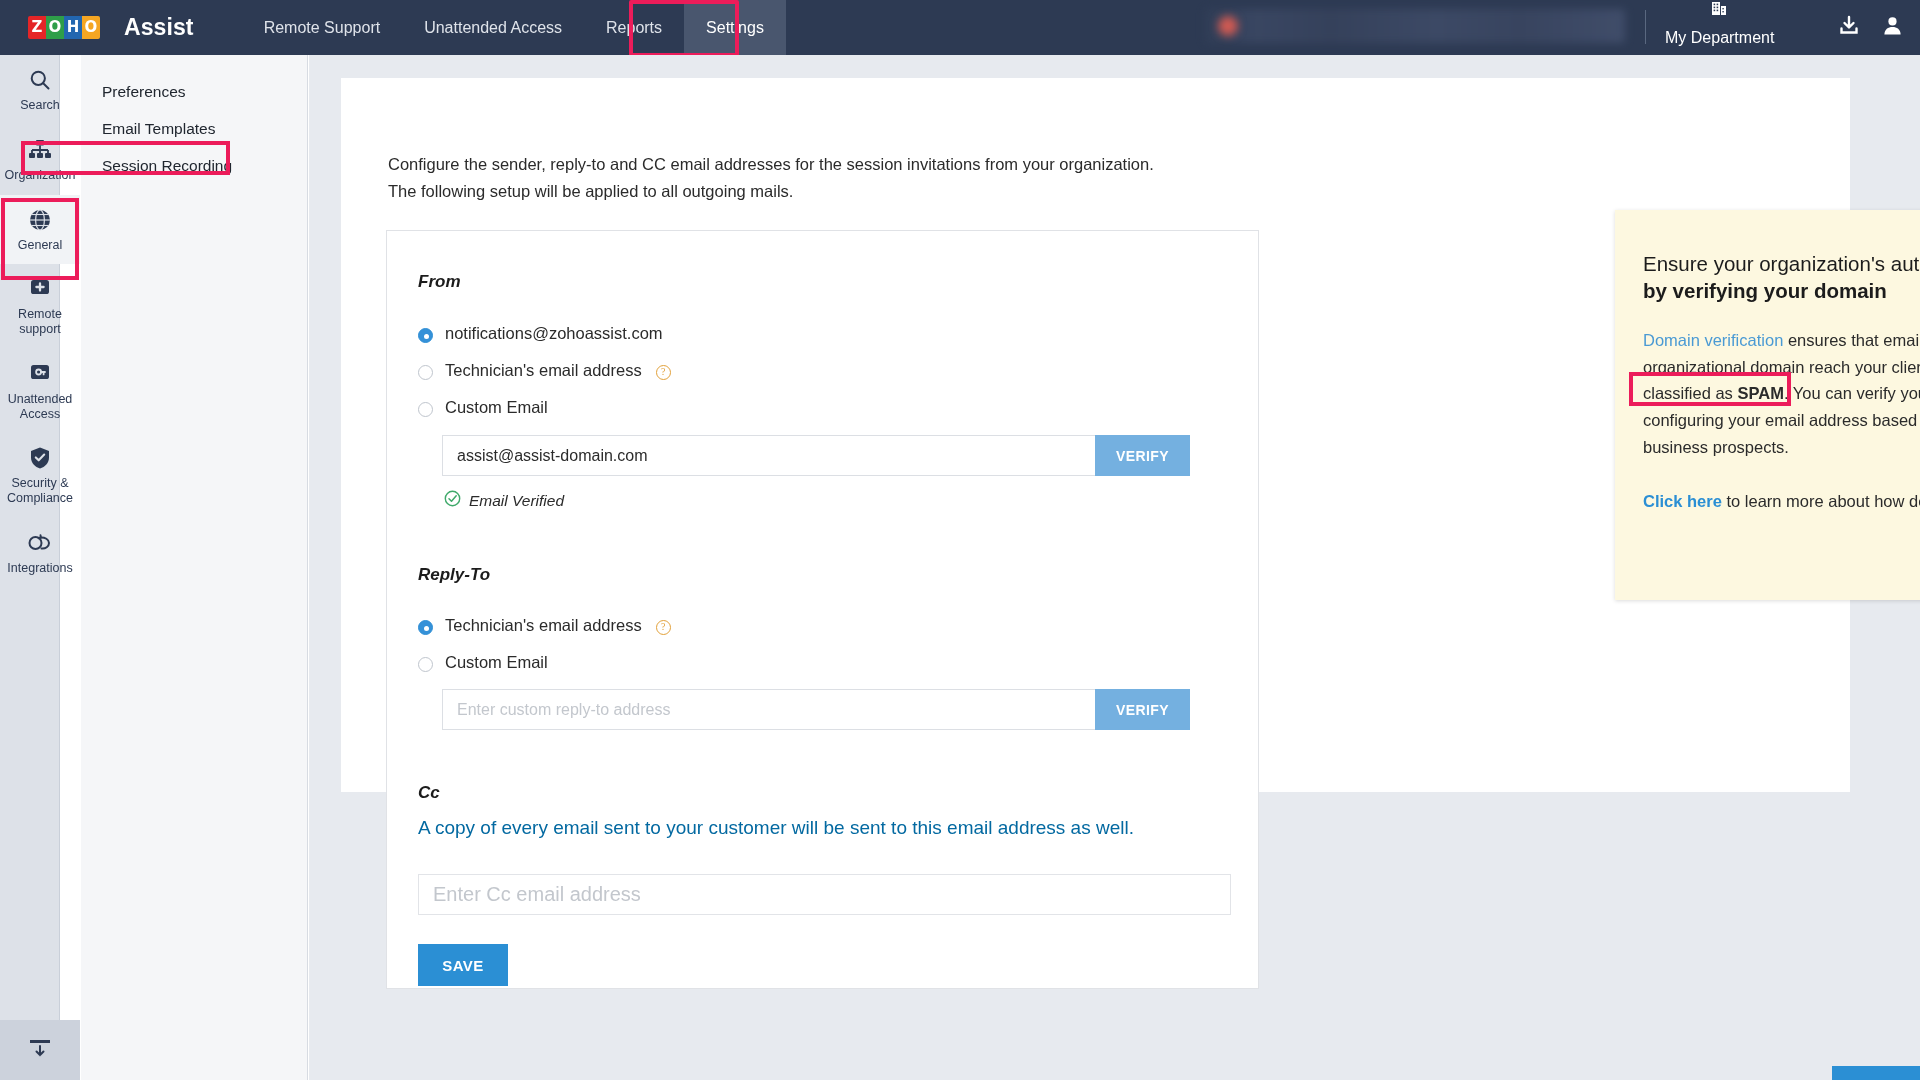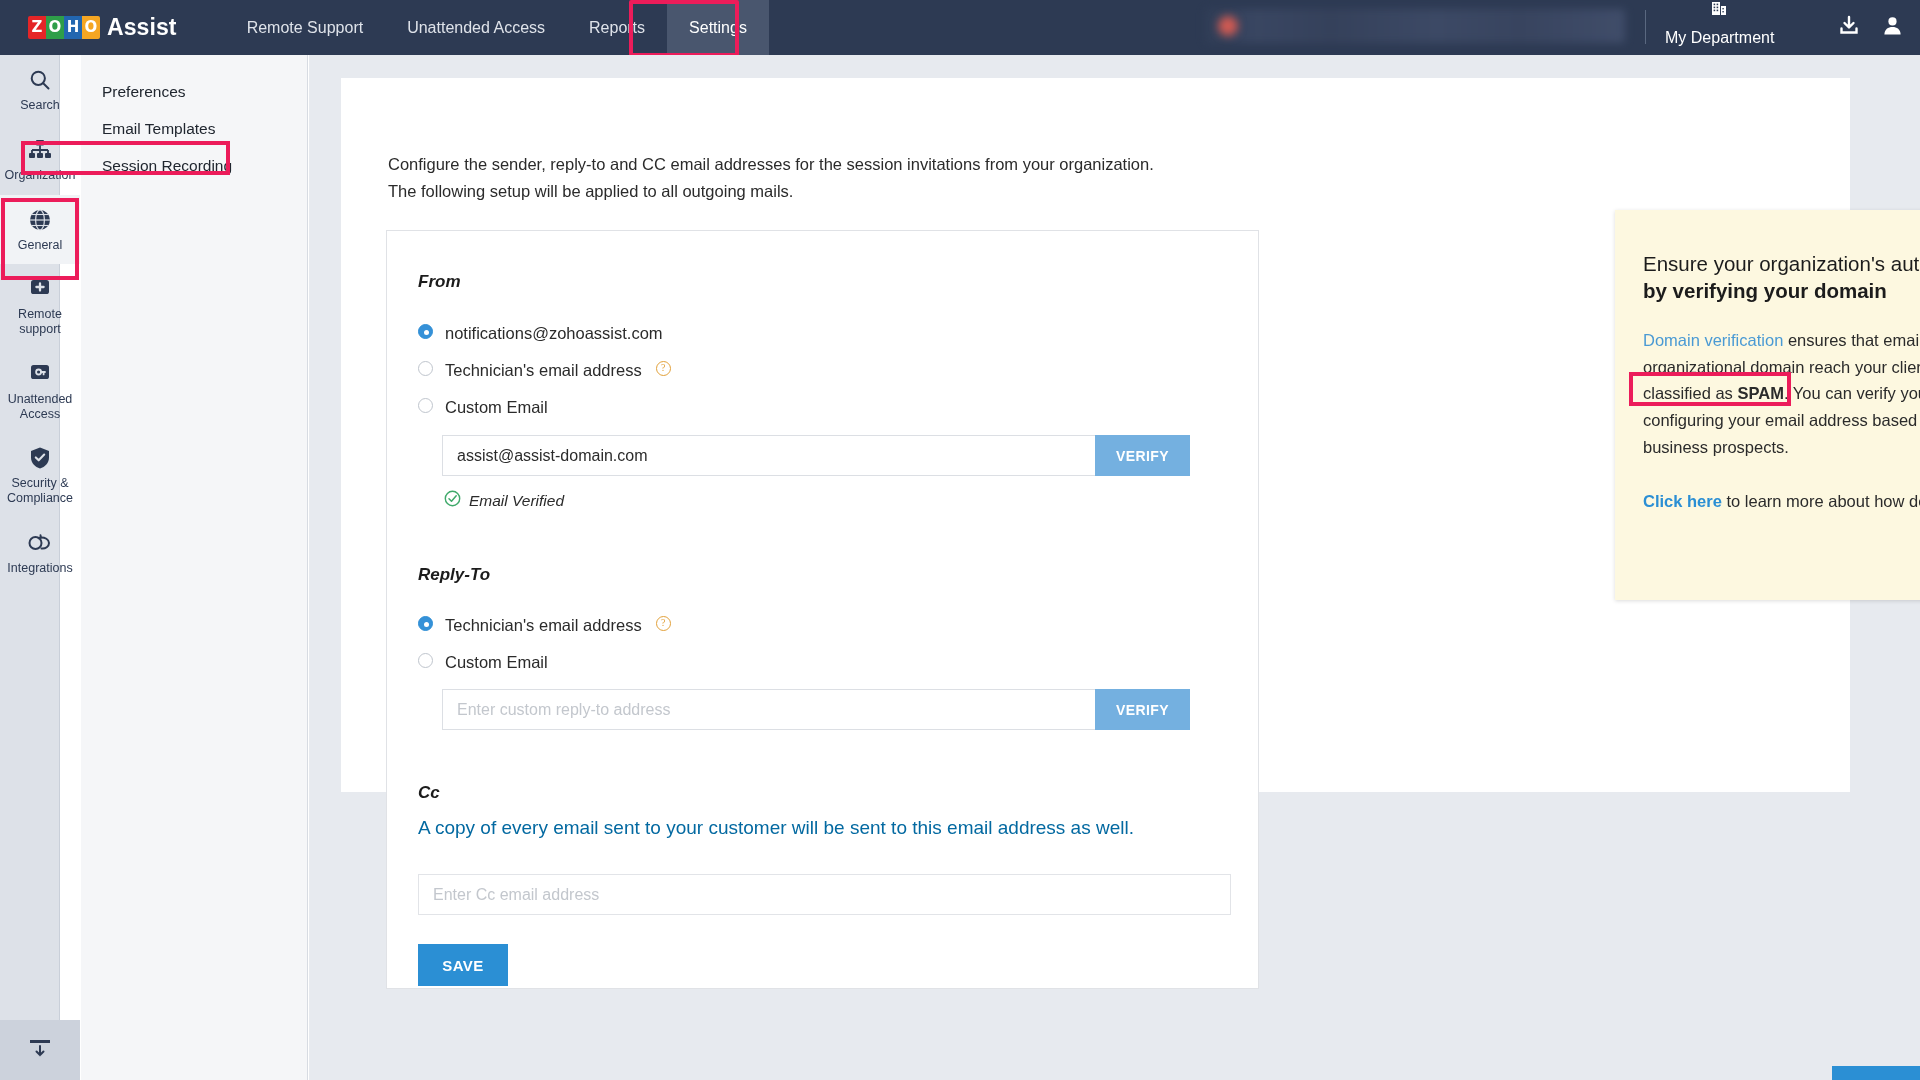--- a/index.html
+++ b/index.html
@@ -22,21 +22,21 @@
   .logo-zoho span {
     display: flex; align-items: center; justify-content: center;
     width: 18px; color: #fff; font-size: 15px; font-weight: bold;
     font-family: "DejaVu Sans", sans-serif; line-height: 1;
   }
   .lz-z { background: #e42527; }
   .lz-o1 { background: #2e9e49; }
   .lz-h { background: #2266b0; }
   .lz-o2 { background: #f5a623; }
   .logo-assist {
-    color: #ffffff; font-size: 23px; font-weight: bold; margin-left: 7px;
+    color: #ffffff; font-size: 23px; font-weight: bold; margin-left: 24px;
     letter-spacing: .1px;
   }
   .nav-items { display: flex; align-items: center; height: 55px; margin-left: 48px; }
   .nav-item {
     color: #dfe3ea; font-size: 16px; padding: 0 22px; height: 55px;
     display: flex; align-items: center; cursor: pointer; white-space: nowrap;
   }
   .nav-item.active { background: #49566e; color: #ffffff; }
 
   .nav-highlight {
@@ -124,21 +124,21 @@
     font-size: 16.5px; color: #2b2b2b; line-height: 1.62;
   }
 
   .form-box {
     position: absolute; left: 45px; top: 152px; width: 873px; height: 759px;
     border: 1px solid #e0e2e6; background: #fff;
   }
   .sec-title {
     font-style: italic; font-weight: bold; font-size: 17px; color: #1c1c1c;
   }
-  .radio-row { display: flex; align-items: flex-start; gap: 12px; cursor: pointer; }
+  .radio-row { display: flex; align-items: flex-end; gap: 12px; cursor: pointer; }
   .radio {
     width: 15px; height: 15px; border-radius: 50%; border: 1px solid #bfc5cd;
     background: #fff; flex: 0 0 auto; position: relative;
   }
   .radio.on { border: 1px solid #2f8fd6; background: #3591d8; }
   .radio.on::after {
     content: ''; position: absolute; left: 4.5px; top: 4.5px;
     width: 5px; height: 5px; border-radius: 50%; background: #fff;
   }
   .radio-label { font-size: 16.5px; color: #2b2b2b; }
@@ -160,21 +160,21 @@
     font-size: 14px; font-weight: bold; letter-spacing: .4px; cursor: pointer;
     font-family: "Liberation Sans", sans-serif;
   }
   .verified {
     display: flex; align-items: center; gap: 8px; font-size: 15.5px;
     font-style: italic; color: #2b2b2b;
   }
   .cc-note { font-size: 19px; color: #0369a1; }
   .cc-input {
     width: 813px; height: 41px; border: 1px solid #e2e4e8; padding: 0 14px;
-    font-size: 16px; outline: none; font-family: "Liberation Sans", sans-serif;
+    font-size: 20px; outline: none; font-family: "Liberation Sans", sans-serif;
     color: #2b2b2b; background: #fff;
   }
   .cc-input::placeholder { color: #c3c7cd; }
   .save-btn {
     width: 90px; height: 42px; background: #2b8fd4; color: #fff; border: none;
     font-size: 15px; font-weight: bold; letter-spacing: .5px; cursor: pointer;
     font-family: "Liberation Sans", sans-serif;
   }
 
   

